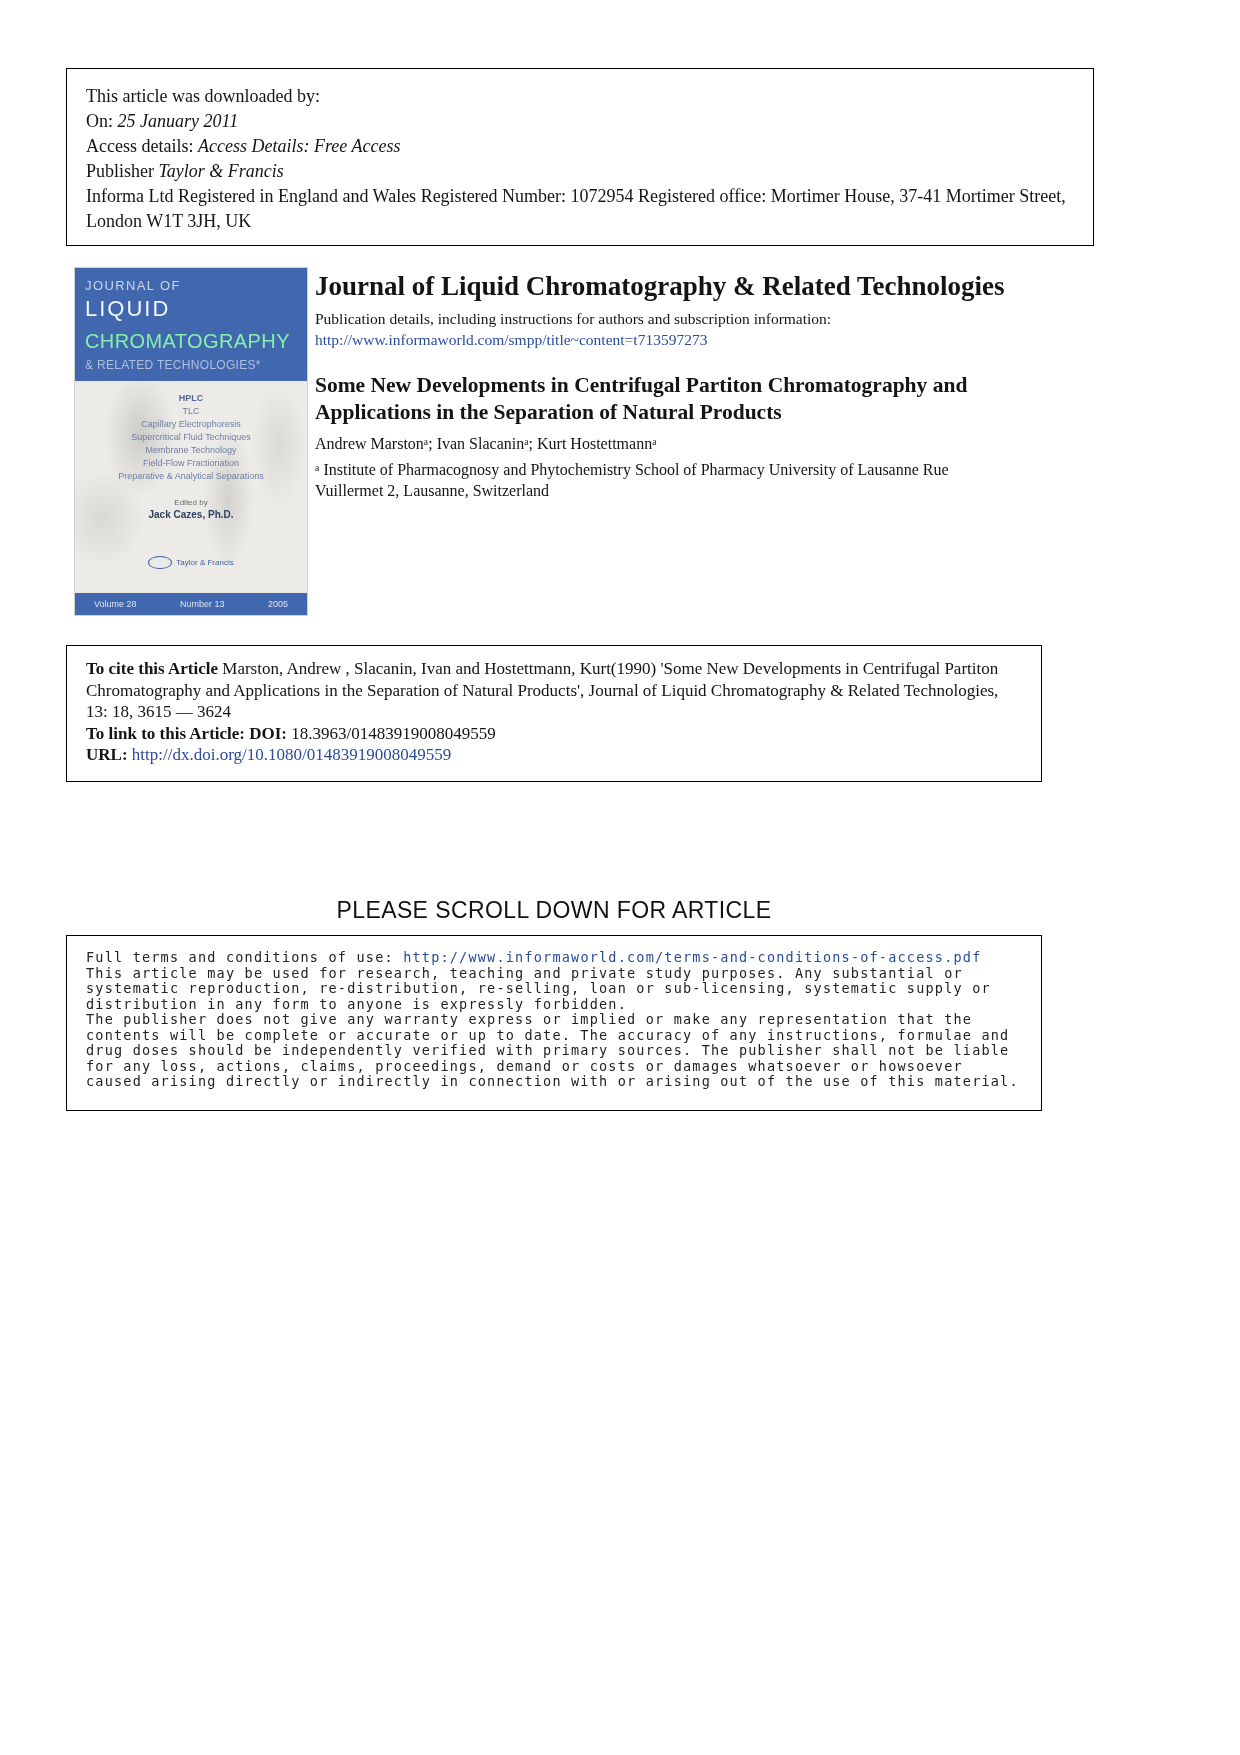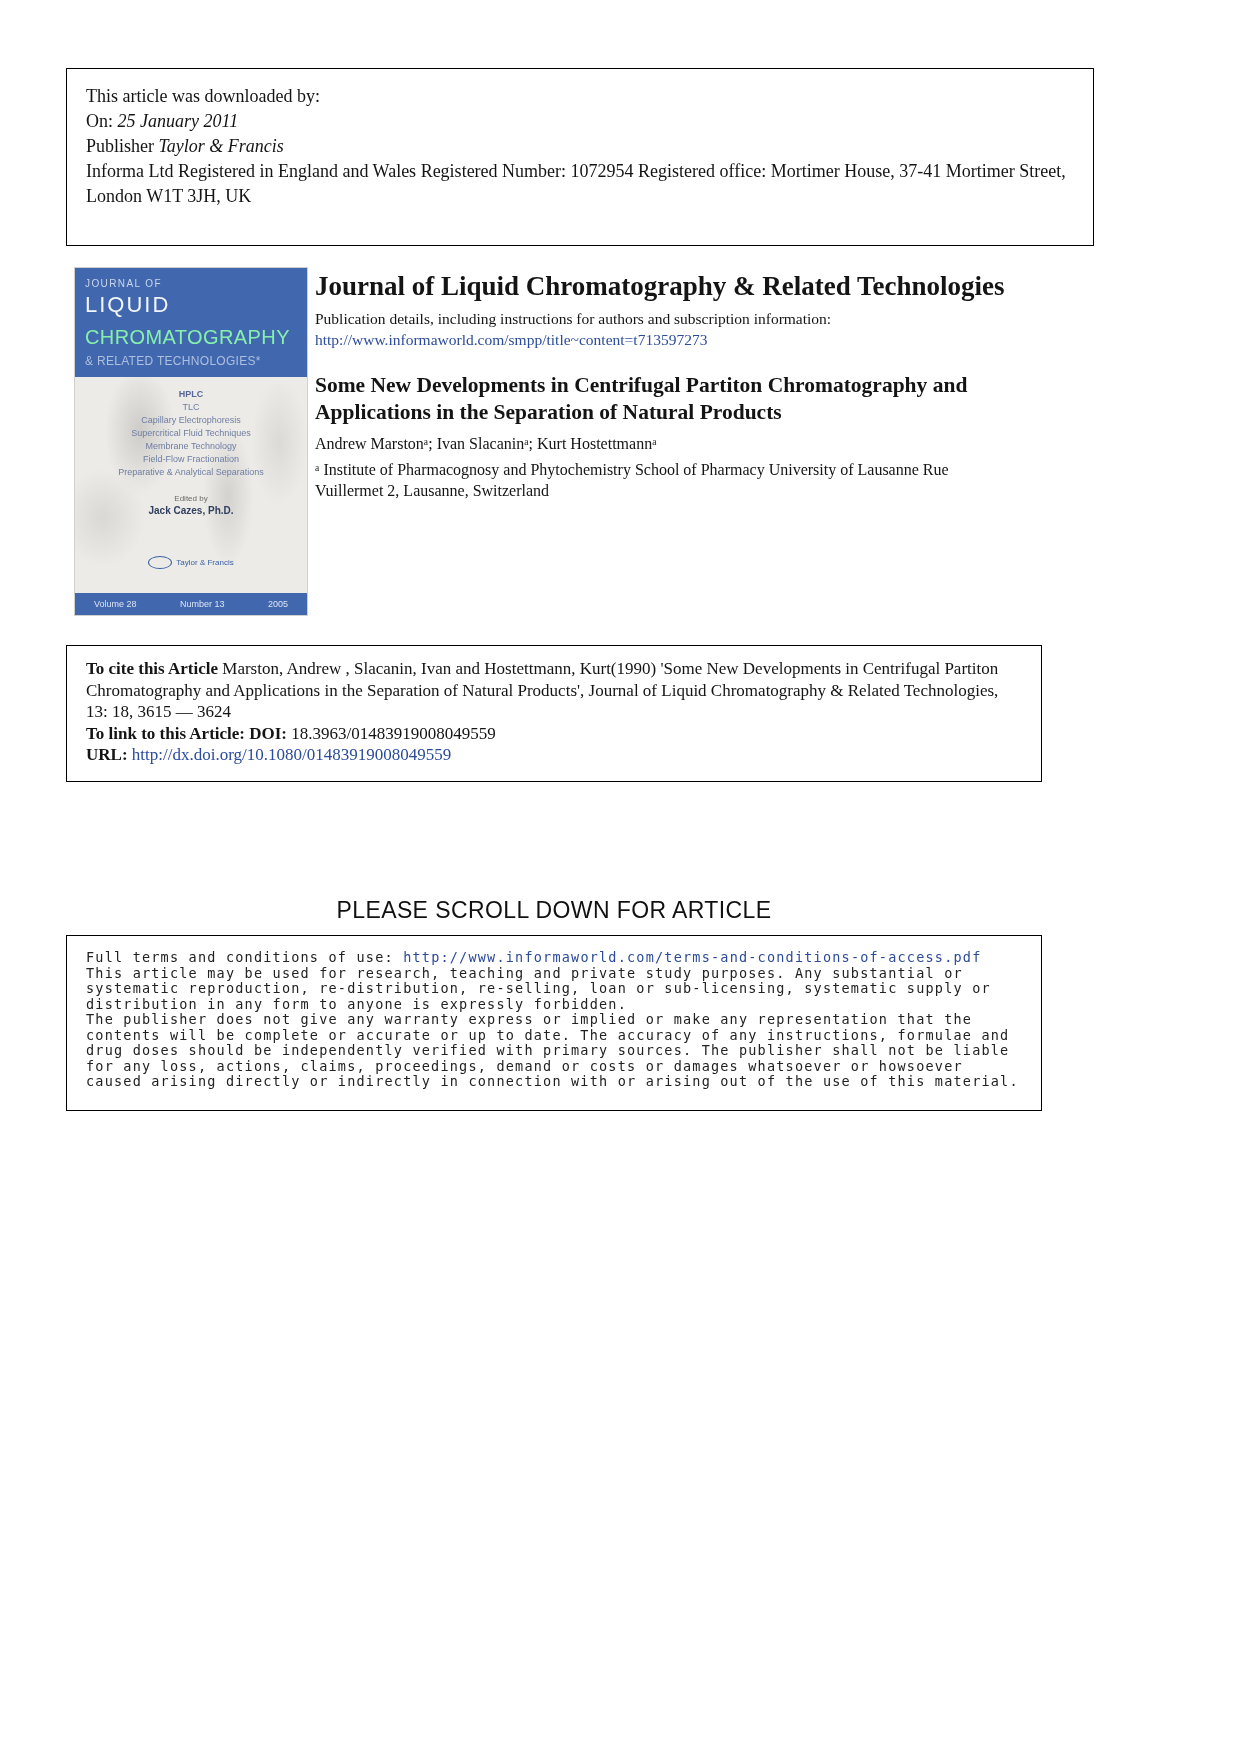--- a/index.html
+++ b/index.html
@@ -11,21 +11,21 @@
   
   .download-box{left:66px;top:68px;width:1028px;height:178px;padding:15px 19px;
                 font-size:18px;line-height:25px;box-sizing:border-box;}
   .download-box p{margin:0;}
 
   
   .cover{position:absolute;left:75px;top:268px;width:232px;height:347px;
          display:flex;flex-direction:column;font-family:"Liberation Sans",sans-serif;
          box-shadow:0 0 0 1px #d0d0cc;}
   .cover-head{background:var(--cover-blue,#4168ae);color:#fff;padding:10px 10px 9px;}
-  .ch-small{font-size:10px;letter-spacing:1.4px;color:#c9d6ec;margin-bottom:3px;}
+  .ch-small{font-size:13px;letter-spacing:1.4px;color:#c9d6ec;margin-bottom:3px;}
   .ch-big{font-size:22px;letter-spacing:2px;color:#f2f5fb;}
   .ch-big2{font-size:20px;letter-spacing:.4px;color:#86efac;margin-top:8px;}
   .ch-sub{font-size:12px;color:#aebfe0;margin-top:5px;letter-spacing:.3px;}
   .cover-body{flex:1;position:relative;text-align:center;background:
       radial-gradient(50px 90px at 28% 25%, rgba(110,110,108,.25), transparent 70%),
       radial-gradient(36px 100px at 66% 55%, rgba(120,120,118,.22), transparent 70%),
       radial-gradient(60px 70px at 12% 65%, rgba(130,130,128,.18), transparent 70%),
       radial-gradient(40px 90px at 88% 30%, rgba(120,120,118,.15), transparent 70%),
       #edebe7;}
   .cover-topics{padding-top:11px;font-size:9px;line-height:13px;color:#6d7da3;}
@@ -71,20 +71,21 @@
   .terms-para{margin-top:14px;}
 </style>
 </head>
 <body>
 
 <div class="page">
 
   <section class="box download-box">
     <p>This article was downloaded by:</p>
     <p><span>On: </span><i>25 January 2011</i></p>
+    <p><span>Access details: </span><i>Access Details: Free Access</i></p>
     <p><span>Publisher </span><i>Taylor &amp; Francis</i></p>
     <p>Informa Ltd Registered in England and Wales Registered Number: 1072954 Registered office: Mortimer House, 37-41 Mortimer Street, London W1T 3JH, UK</p>
   </section>
 
   <aside class="cover">
     <div class="cover-head">
       <div class="ch-small">JOURNAL OF</div>
       <div class="ch-big">LIQUID</div>
       <div class="ch-big2">CHROMATOGRAPHY</div>
       <div class="ch-sub">&amp; RELATED TECHNOLOGIES*</div>

